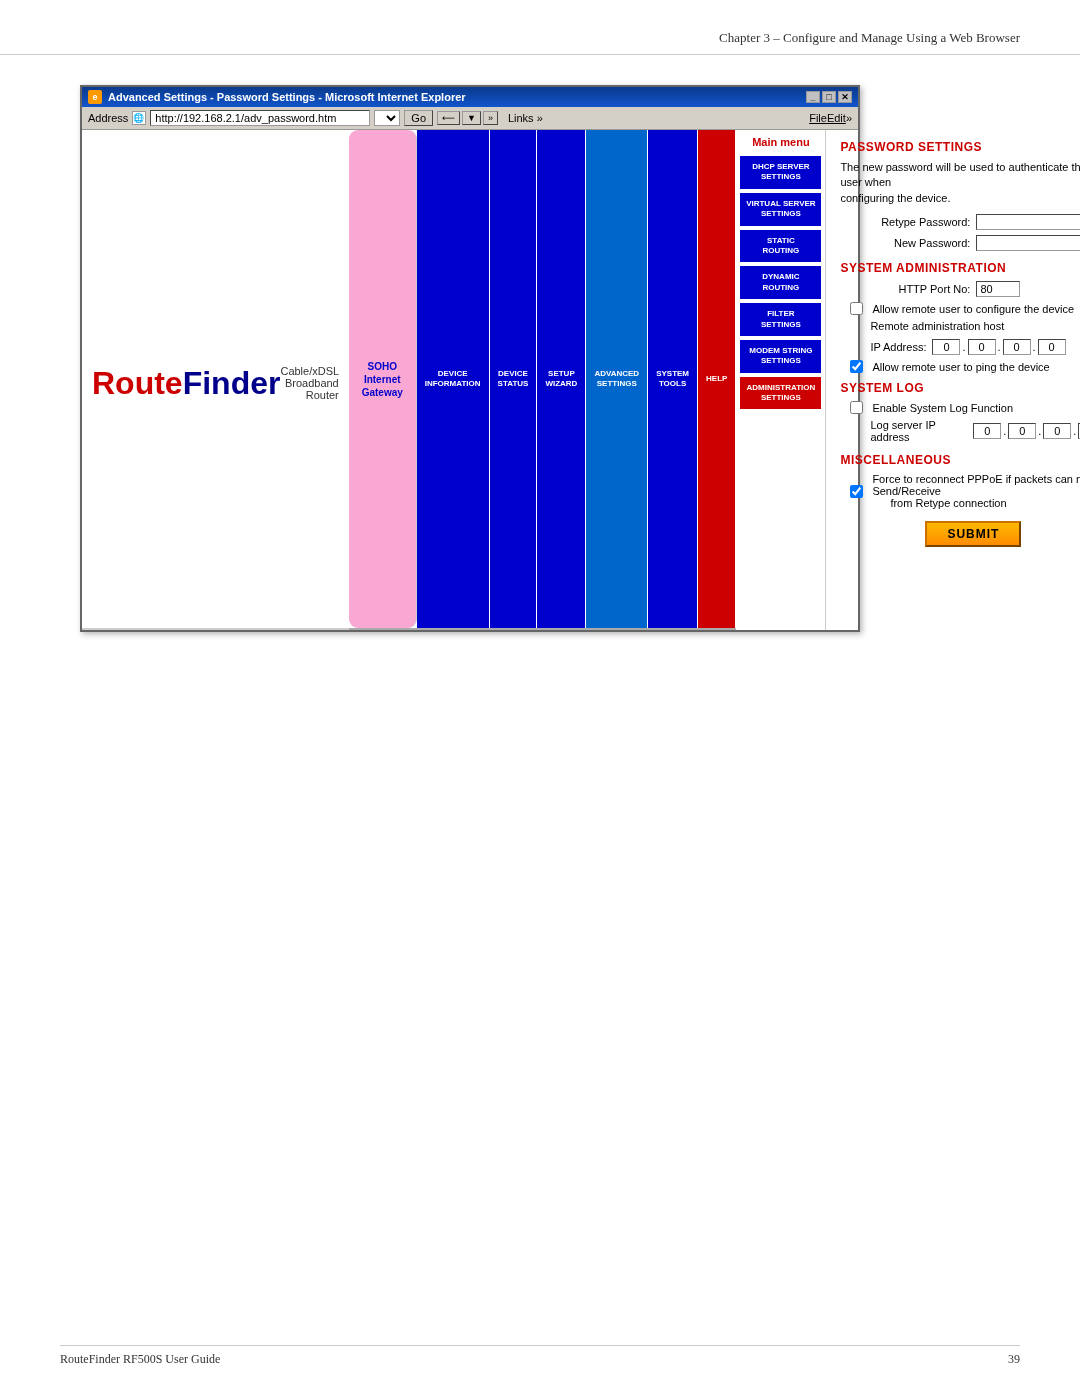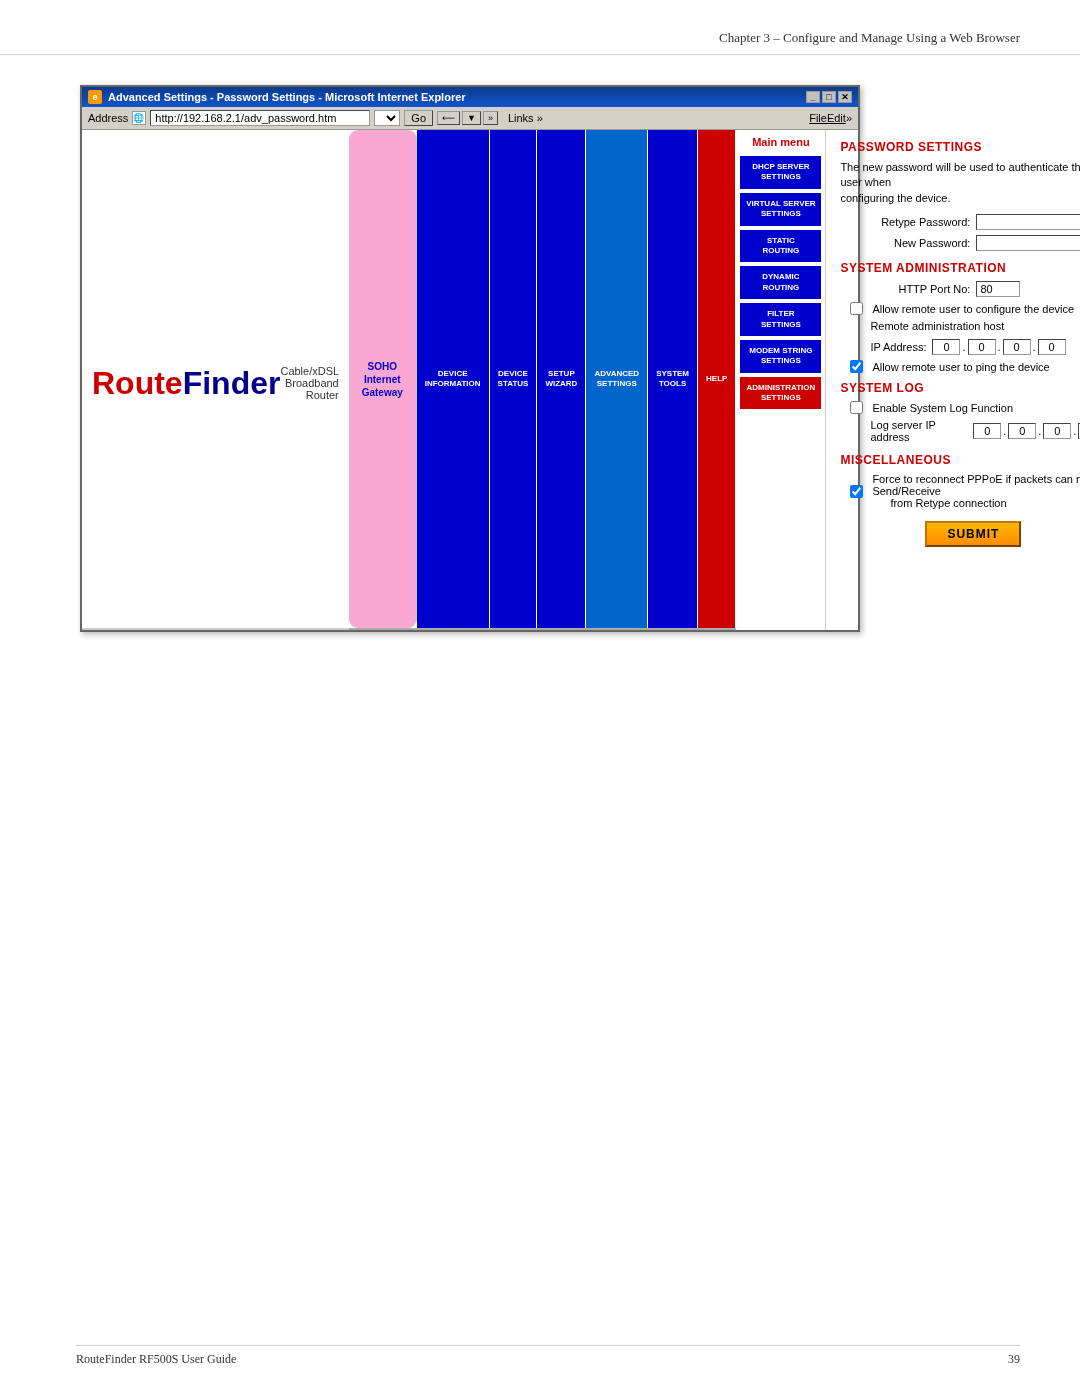--- a/index.html
+++ b/index.html
@@ -388,21 +388,21 @@
       color: #fff; font-size: 8px;
     }
     .status-grip {
       color: #999; font-size: 10px;
     }
 
     
     .page-footer {
       position: absolute;
       bottom: 30px;
-      left: 76px;
+      left: 60px;
       right: 60px;
       display: flex;
       justify-content: space-between;
       font-size: 12px;
       color: #333;
       border-top: 1px solid #ccc;
       padding-top: 6px;
     }
   </style>
 </head>

